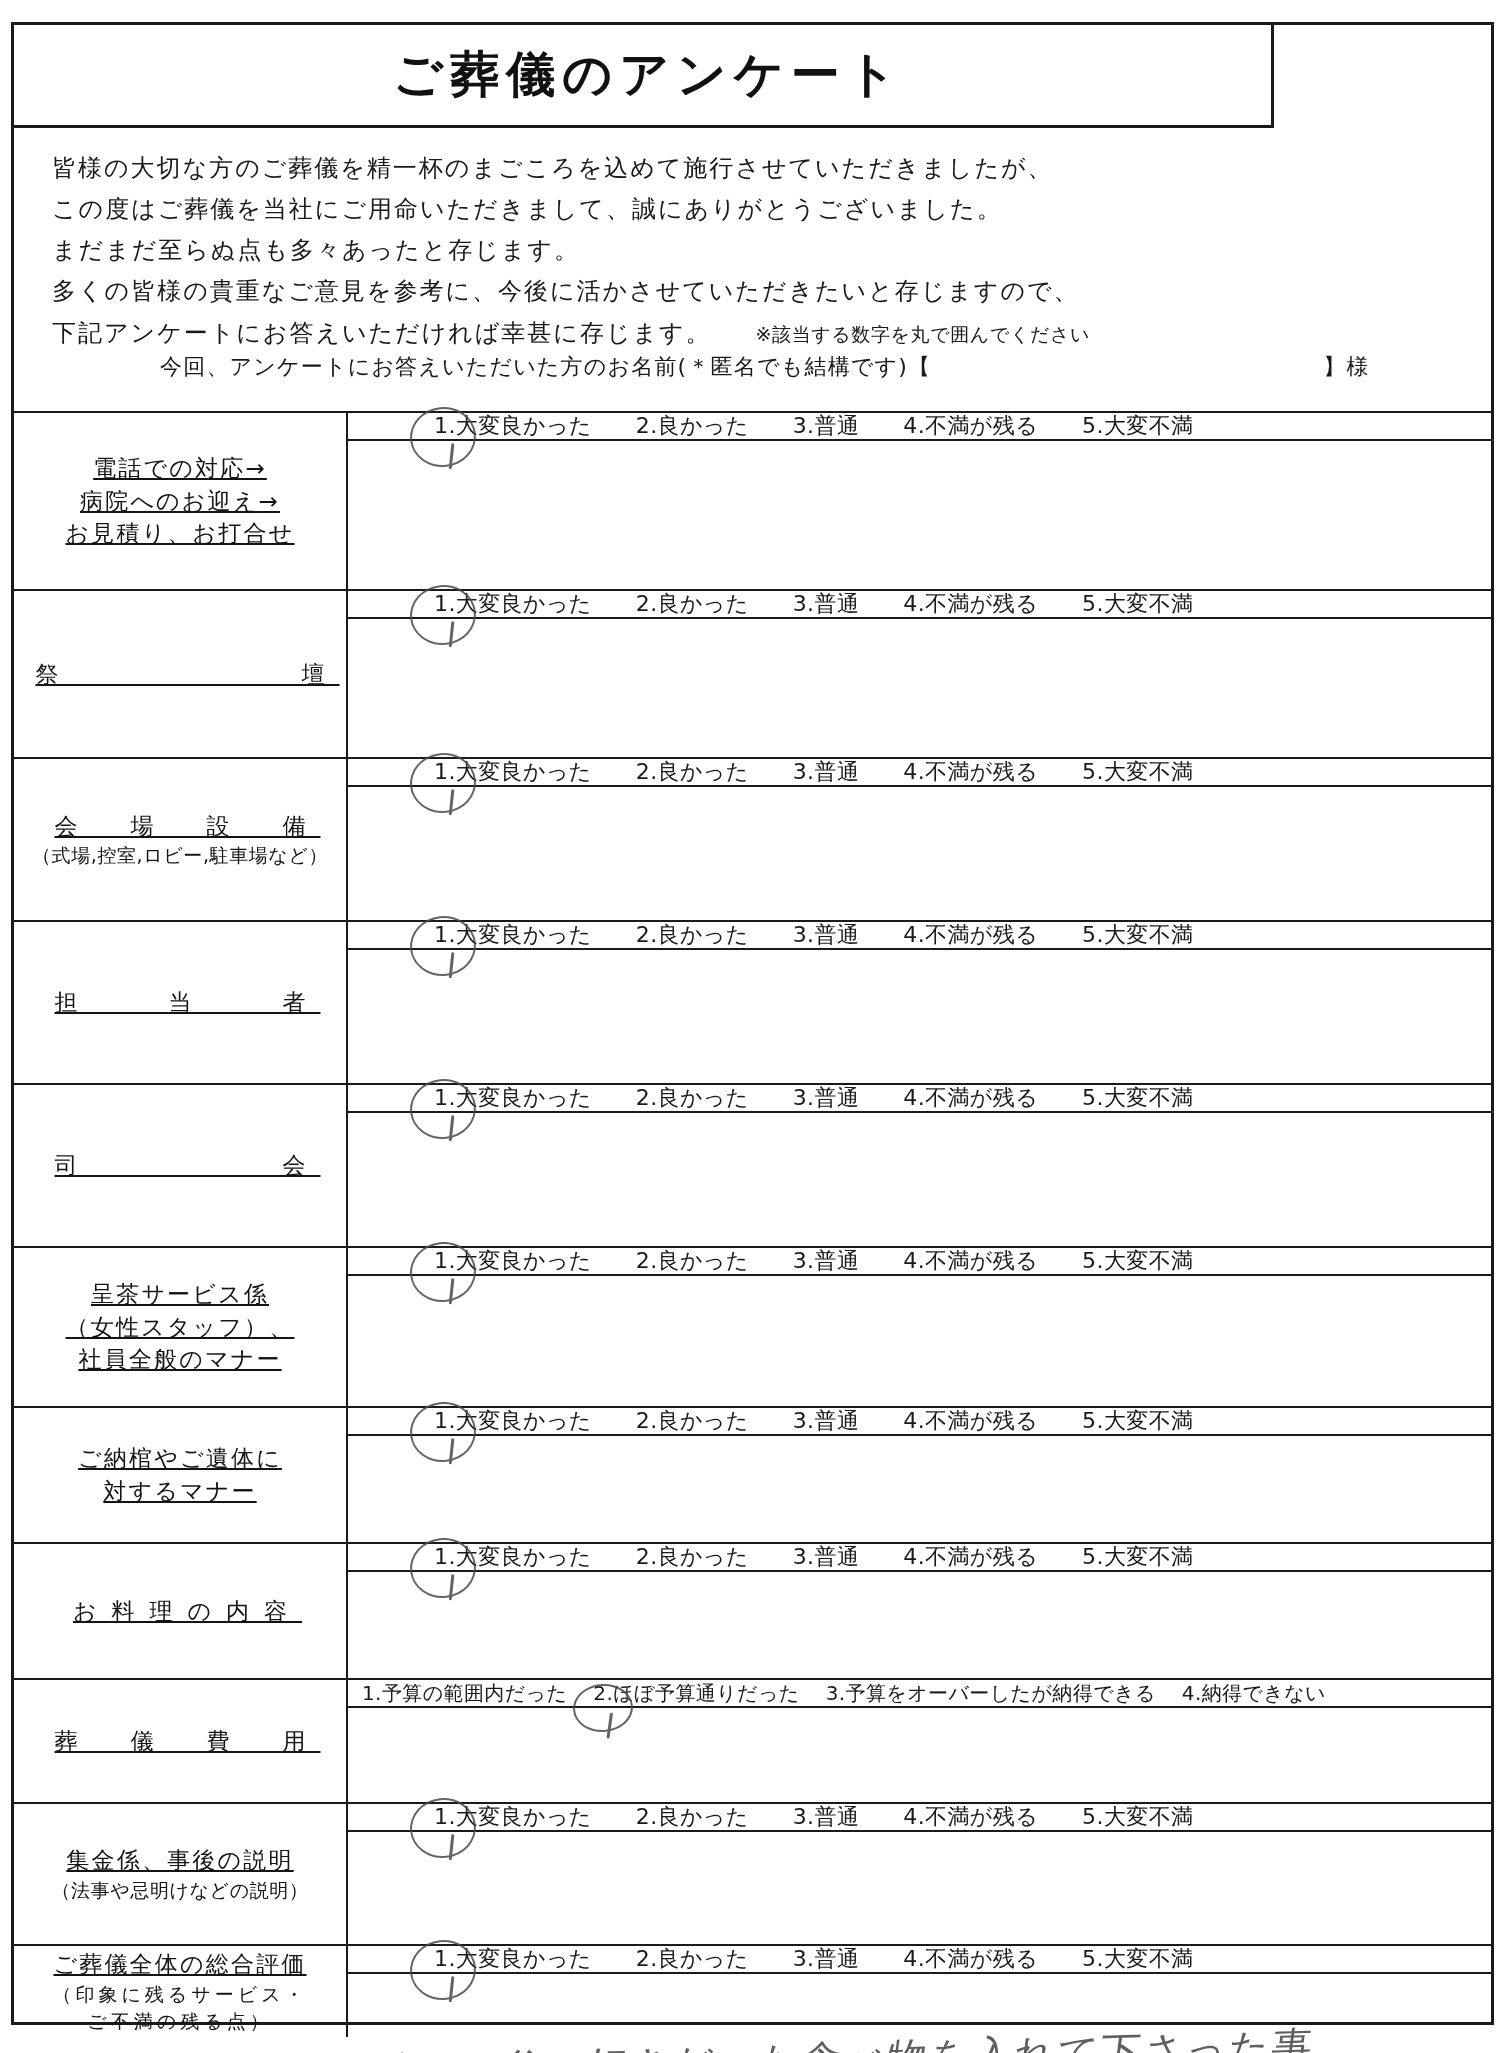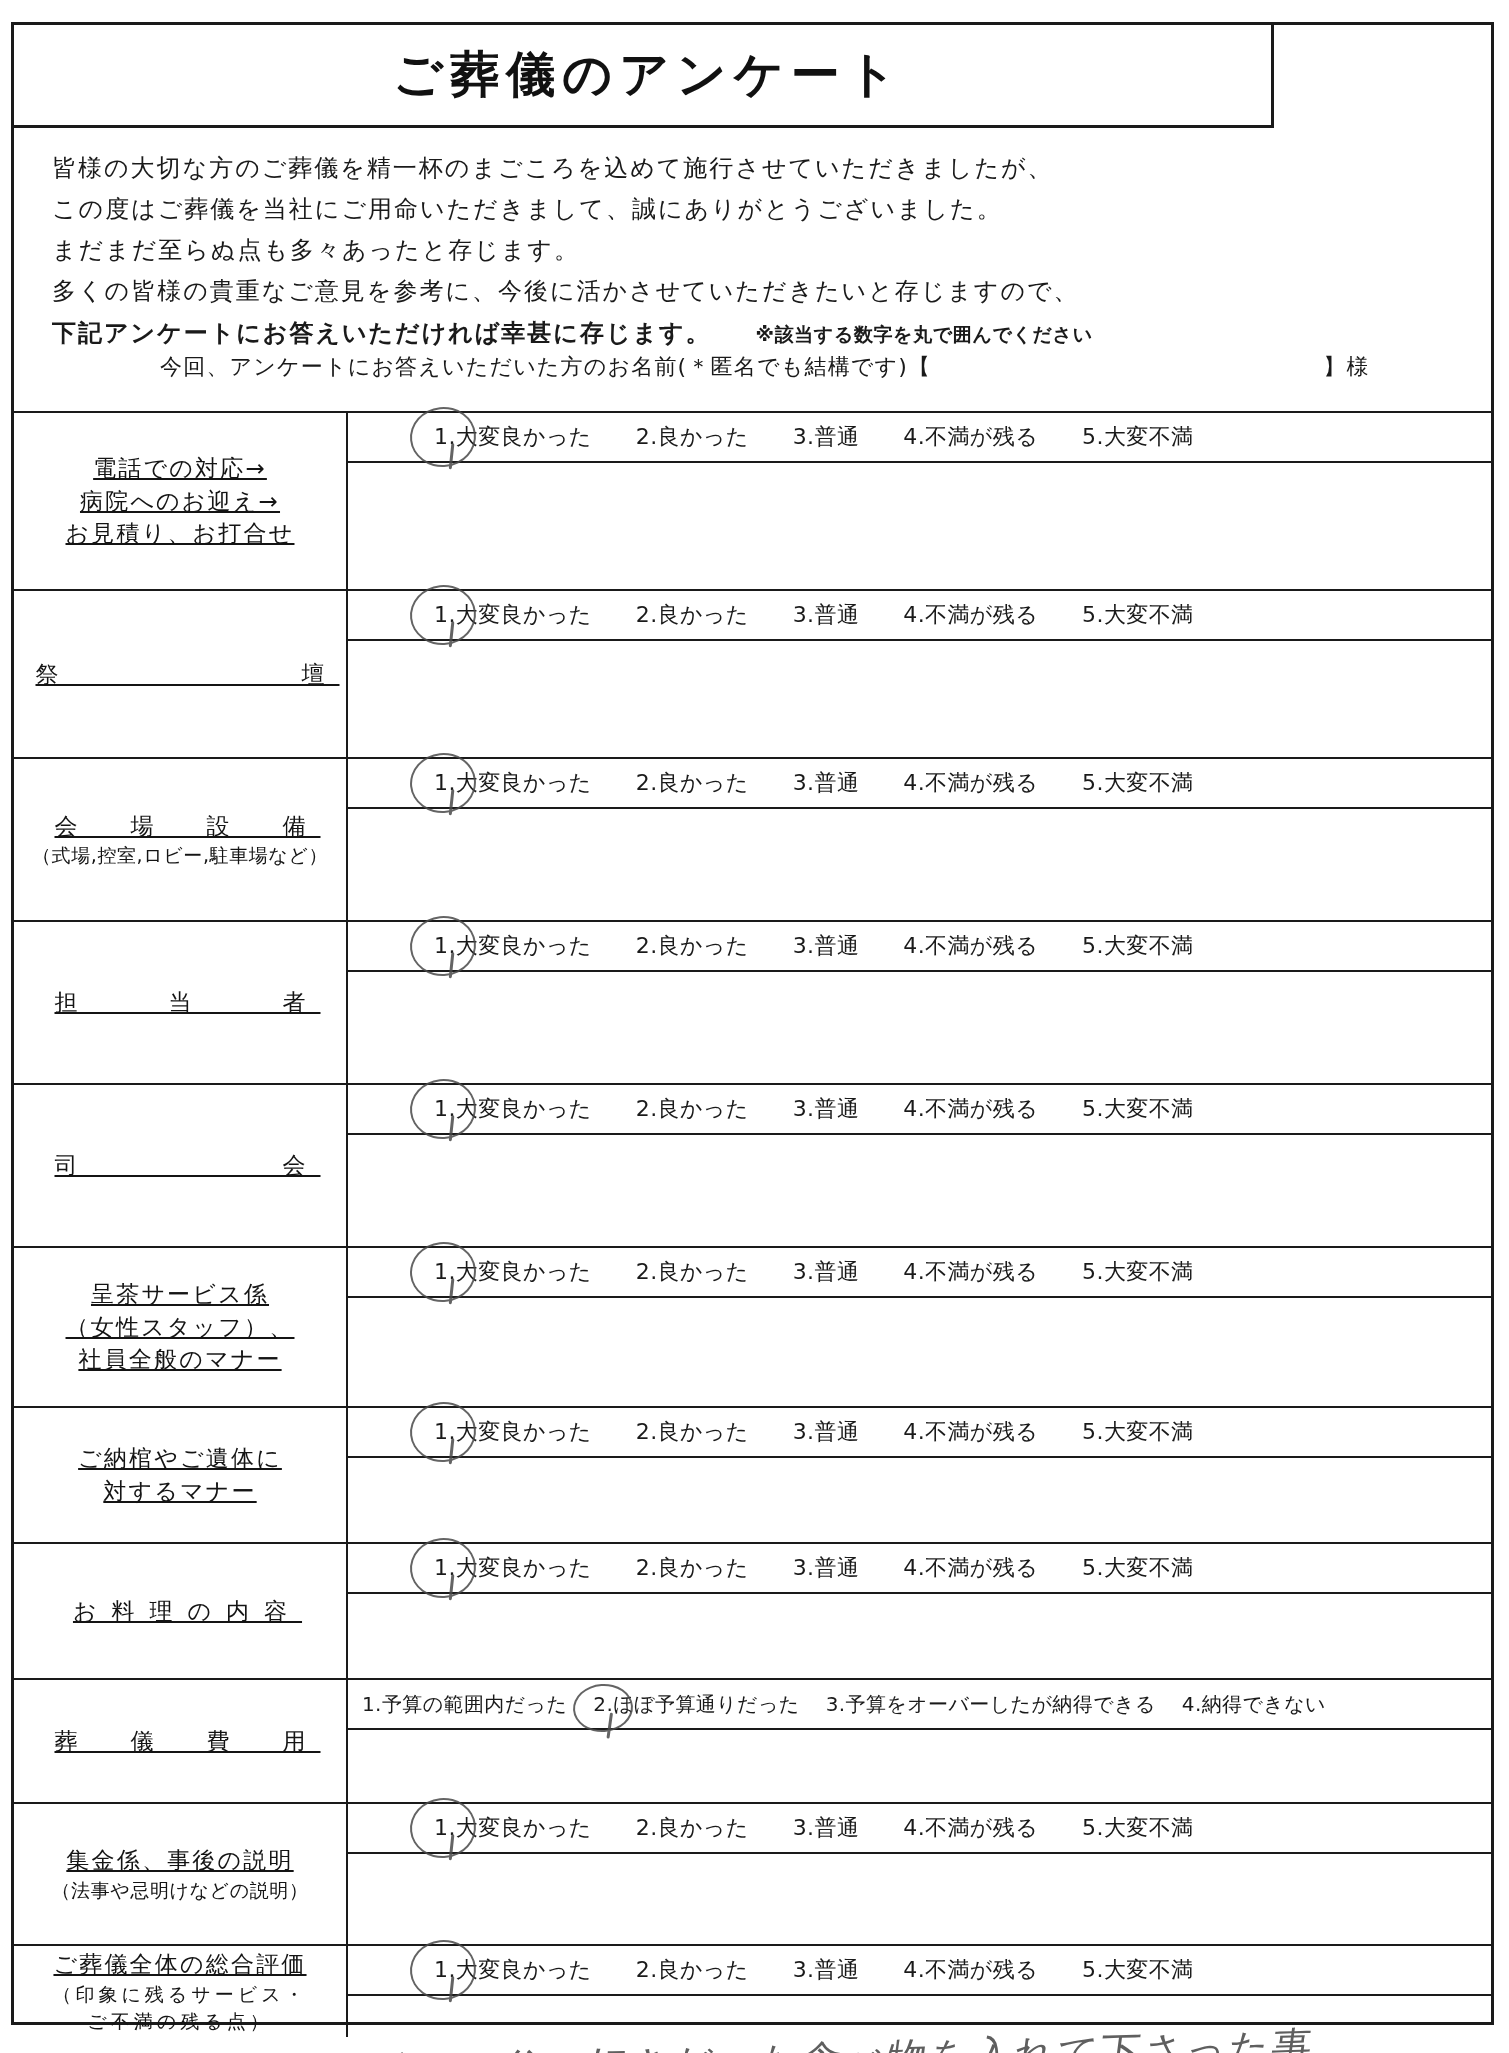--- a/index.html
+++ b/index.html
@@ -28,21 +28,21 @@
   }
 
   
   .intro{
     position:absolute;left:52px;top:152px;width:1380px;
   }
   .intro p{
     margin:0 0 9px 0;font-size:24px;line-height:1.34;letter-spacing:2.0px;
     white-space:nowrap;color:#1a1a1a;
   }
-  .intro .last-line{position:relative;display:flex;align-items:flex-end;font-weight:bold;}
+  .intro .last-line{position:relative;display:flex;align-items:flex-end;}
   .intro .note{
     font-size:19px;letter-spacing:0.6px;margin-left:44px;white-space:nowrap;
     position:relative;top:-1px;
   }
   .name-line{
     position:absolute;left:160px;top:352px;width:1280px;
     font-size:22px;letter-spacing:1.2px;white-space:nowrap;color:#1a1a1a;
     display:flex;align-items:baseline;
   }
   .name-blank{display:inline-block;width:392px;}
@@ -65,21 +65,21 @@
     text-align:center;padding:2px 6px;
   }
   .lbl .l1{font-size:23px;letter-spacing:8px;white-space:nowrap;line-height:1.42;text-decoration:underline;}
   .lbl .l1.tight{letter-spacing:2.2px;}
   .lbl .l1.wide{letter-spacing:15px;text-indent:15px;}
   .lbl .l2{font-size:19px;letter-spacing:0.6px;white-space:nowrap;line-height:1.42;}
   .lbl .l2.sp{letter-spacing:4px;}
 
   .opts{flex:1 1 auto;position:relative;box-sizing:border-box;}
   .opt-strip{
-    height:50px;box-sizing:border-box;border-bottom:2px solid #1a1a1a;
+    height:28px;box-sizing:border-box;border-bottom:2px solid #1a1a1a;
     display:flex;align-items:center;padding-left:86px;position:relative;
   }
   .opt{font-size:22px;letter-spacing:0.4px;white-space:nowrap;color:#1a1a1a;}
   .opt + .opt{margin-left:44px;}
   .opts.cost .opt-strip{padding-left:14px;}
   .opts.cost .opt{font-size:20px;}
   .opts.cost .opt + .opt{margin-left:26px;}
   .blank-area{position:relative;height:100%;}
 
   

